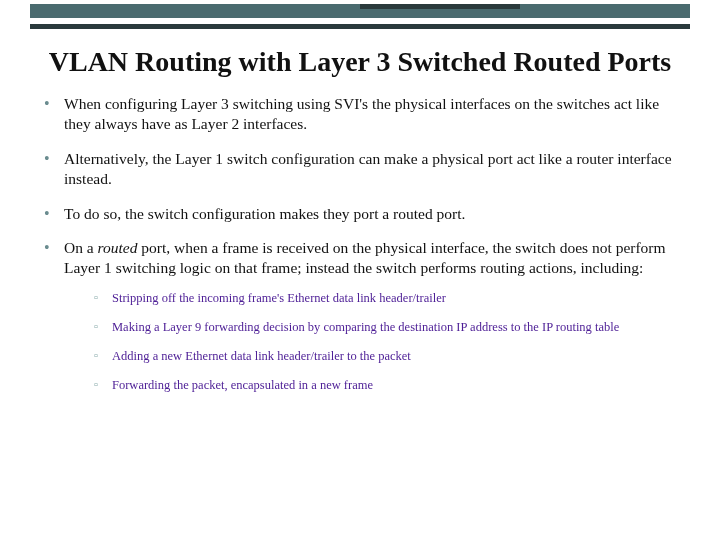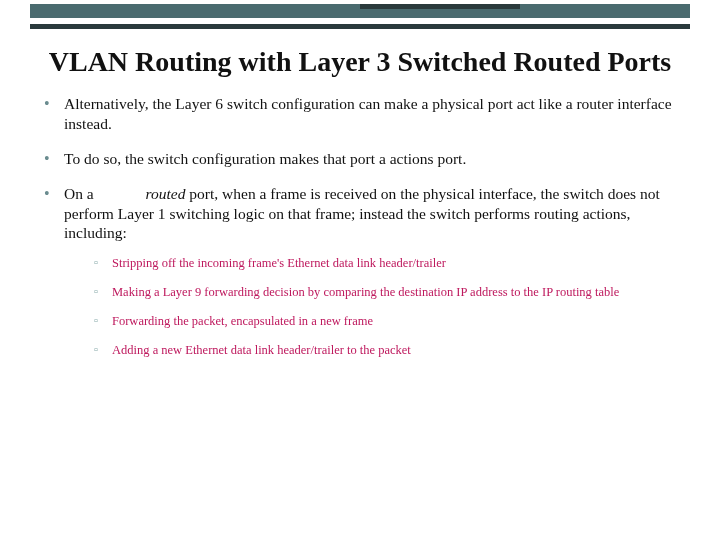--- a/index.html
+++ b/index.html
@@ -7,42 +7,43 @@
   .slide { width: 720px; height: 488px; position: relative; padding: 0; }
   .topbar { position: relative; height: 38px; width: 100%; }
   .bar1 { position: absolute; left: 30px; right: 30px; top: 4px; height: 14px; background: #4a6b6f; }
   .bar2 { position: absolute; left: 360px; width: 160px; top: 4px; height: 5px; background: #2a3a3c; }
   .bar3 { position: absolute; left: 30px; right: 30px; top: 24px; height: 5px; background: #2a3a3c; }
   .title { text-align: center; font-weight: bold; color: #111; font-size: 28px; line-height: 1.15; margin: 8px 40px 16px; }
   ul.main { list-style: none; margin: 0 42px; }
   ul.main > li { position: relative; font-size: 15.5px; color: #111; line-height: 1.28; margin-bottom: 15px; padding-left: 22px; }
   ul.main > li::before { content: "•"; position: absolute; left: 2px; top: 0; color: #6a8c8f; font-size: 16px; }
   ul.sub { list-style: none; margin: 12px 0 0 30px; }
-  ul.sub > li { position: relative; font-size: 12.5px; color: #be185d; line-height: 1.28; margin-bottom: 13px; padding-left: 18px; }
+  ul.sub > li { position: relative; font-size: 12.5px; color: #4c1d95; line-height: 1.28; margin-bottom: 13px; padding-left: 18px; }
   ul.sub > li::before { content: "▫"; position: absolute; left: 0; top: 0; color: #8aa; font-size: 11px; }
-  .ital { font-style: italic; margin-left: 48px; }
+  .ital { font-style: italic; }
 </style>
 </head>
 <body>
 
 <div class="slide">
   <div class="topbar">
     <div class="bar1"></div>
     <div class="bar2"></div>
     <div class="bar3"></div>
   </div>
 
   <h1 class="title">VLAN Routing with Layer 3 Switched Routed Ports</h1>
 
   <ul class="main">
-    <li>Alternatively, the Layer 6 switch configuration can make a physical port act like a router interface instead.</li>
-    <li>To do so, the switch configuration makes that port a actions port.</li>
+    <li>When configuring Layer 3 switching using SVI's the physical interfaces on the switches act like they always have as Layer 2 interfaces.</li>
+    <li>Alternatively, the Layer 1 switch configuration can make a physical port act like a router interface instead.</li>
+    <li>To do so, the switch configuration makes they port a routed port.</li>
     <li>
       <span>On a </span><span class="ital">routed</span><span> port, when a frame is received on the physical interface, the switch does not perform Layer 1 switching logic on that frame; instead the switch performs routing actions, including:</span>
       <ul class="sub">
         <li>Stripping off the incoming frame's Ethernet data link header/trailer</li>
         <li>Making a Layer 9 forwarding decision by comparing the destination IP address to the IP routing table</li>
+        <li>Adding a new Ethernet data link header/trailer to the packet</li>
         <li>Forwarding the packet, encapsulated in a new frame</li>
-        <li>Adding a new Ethernet data link header/trailer to the packet</li>
       </ul>
     </li>
   </ul>
 </div>
 
 </body></html>

